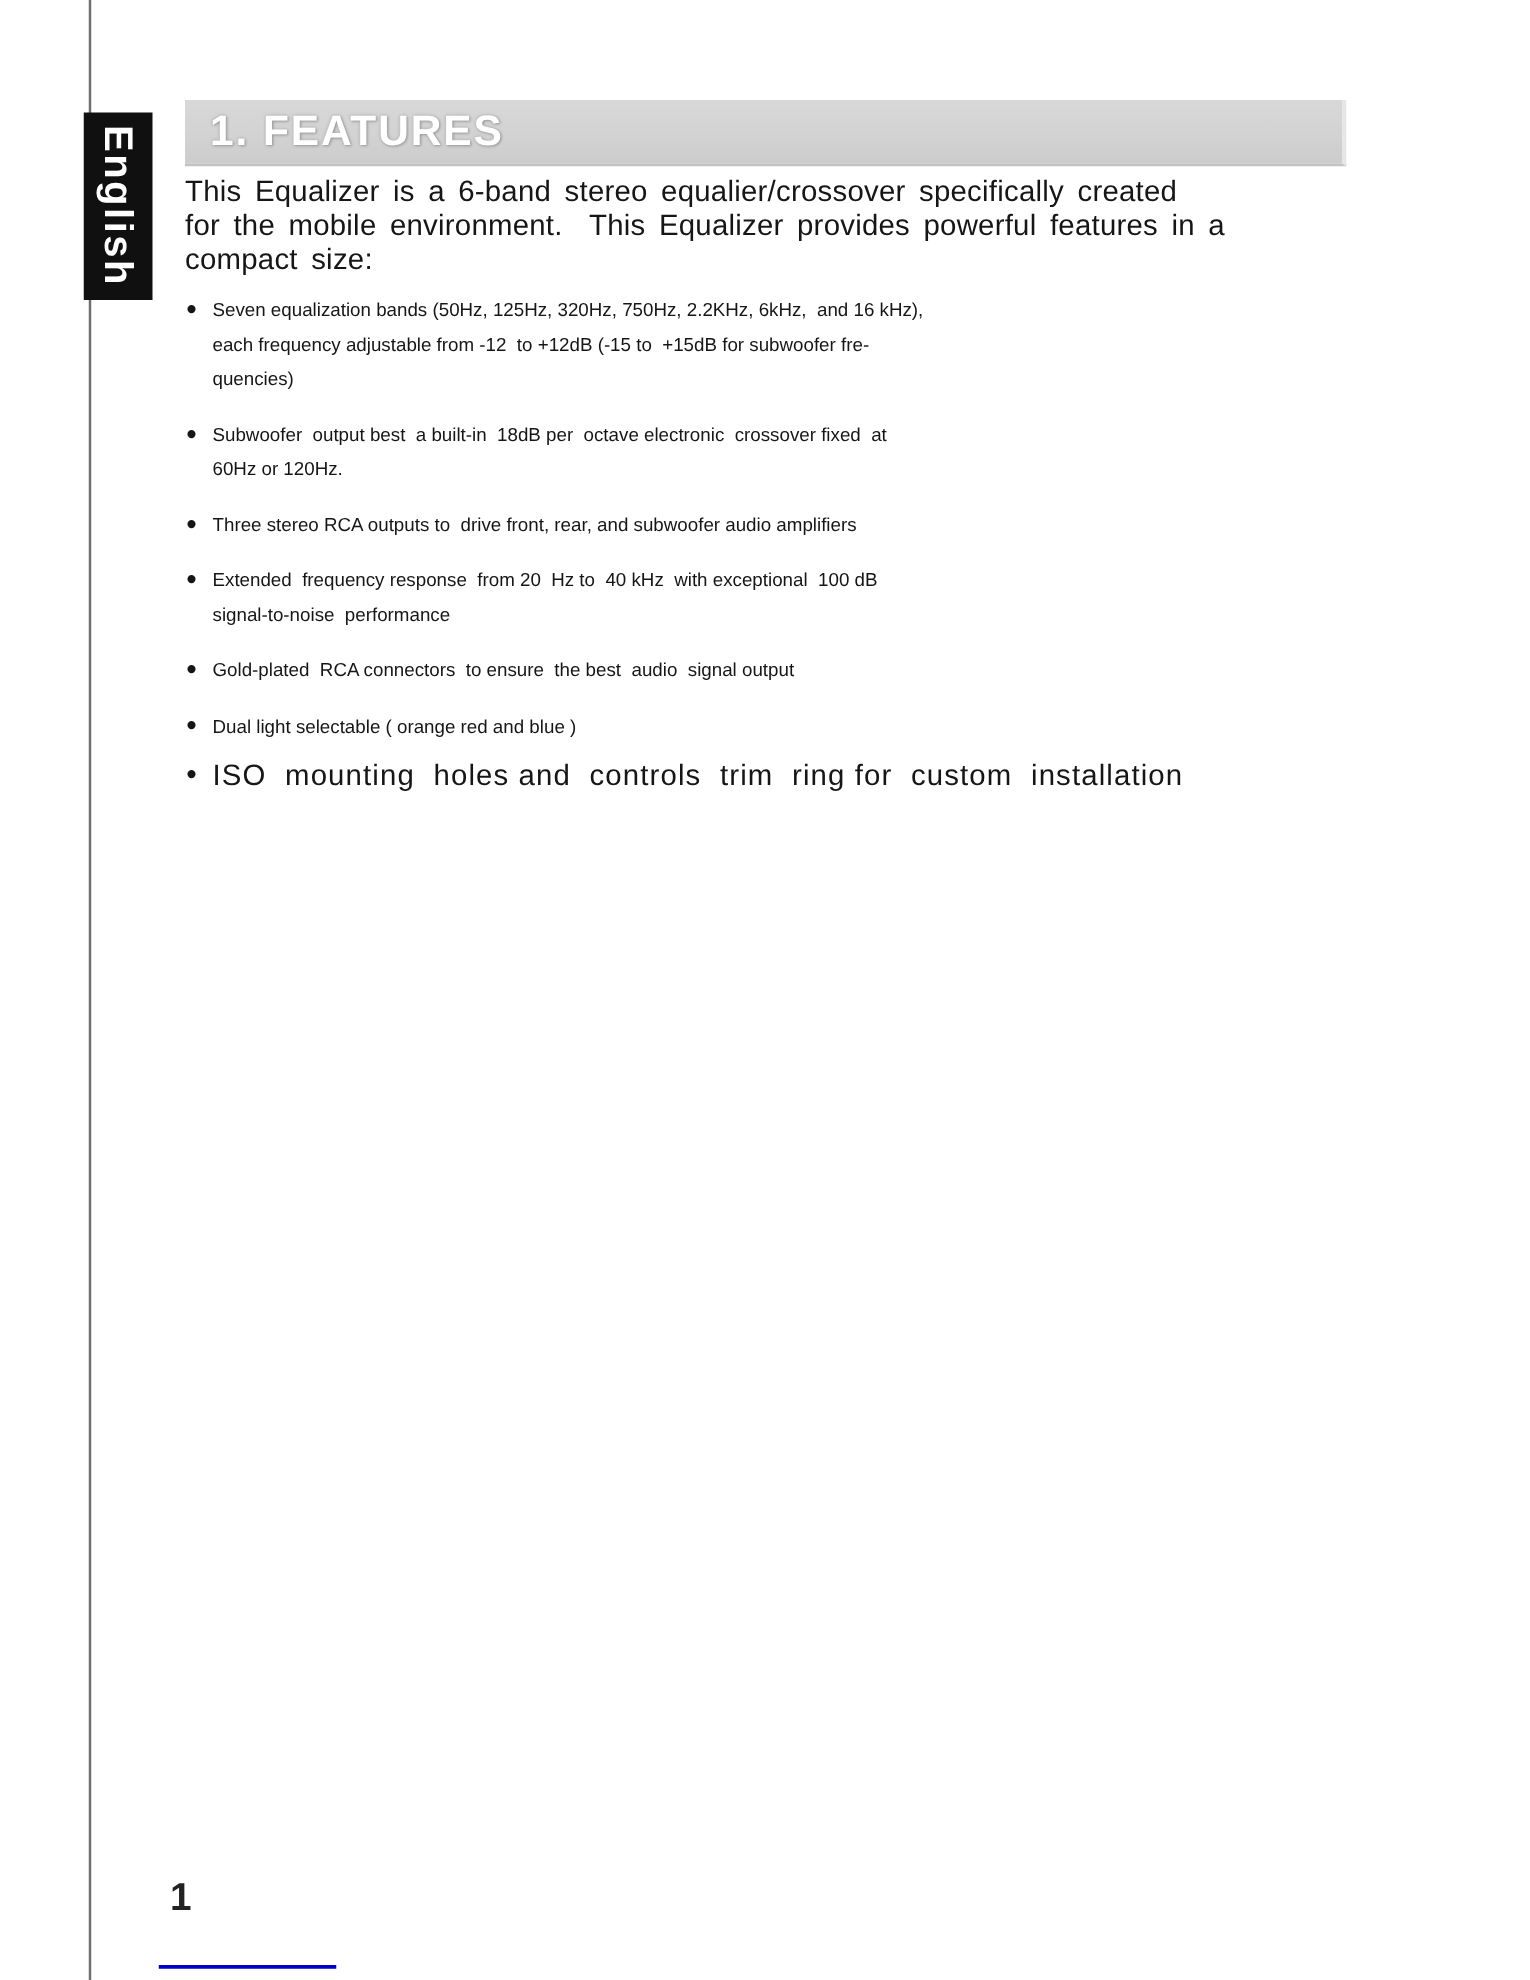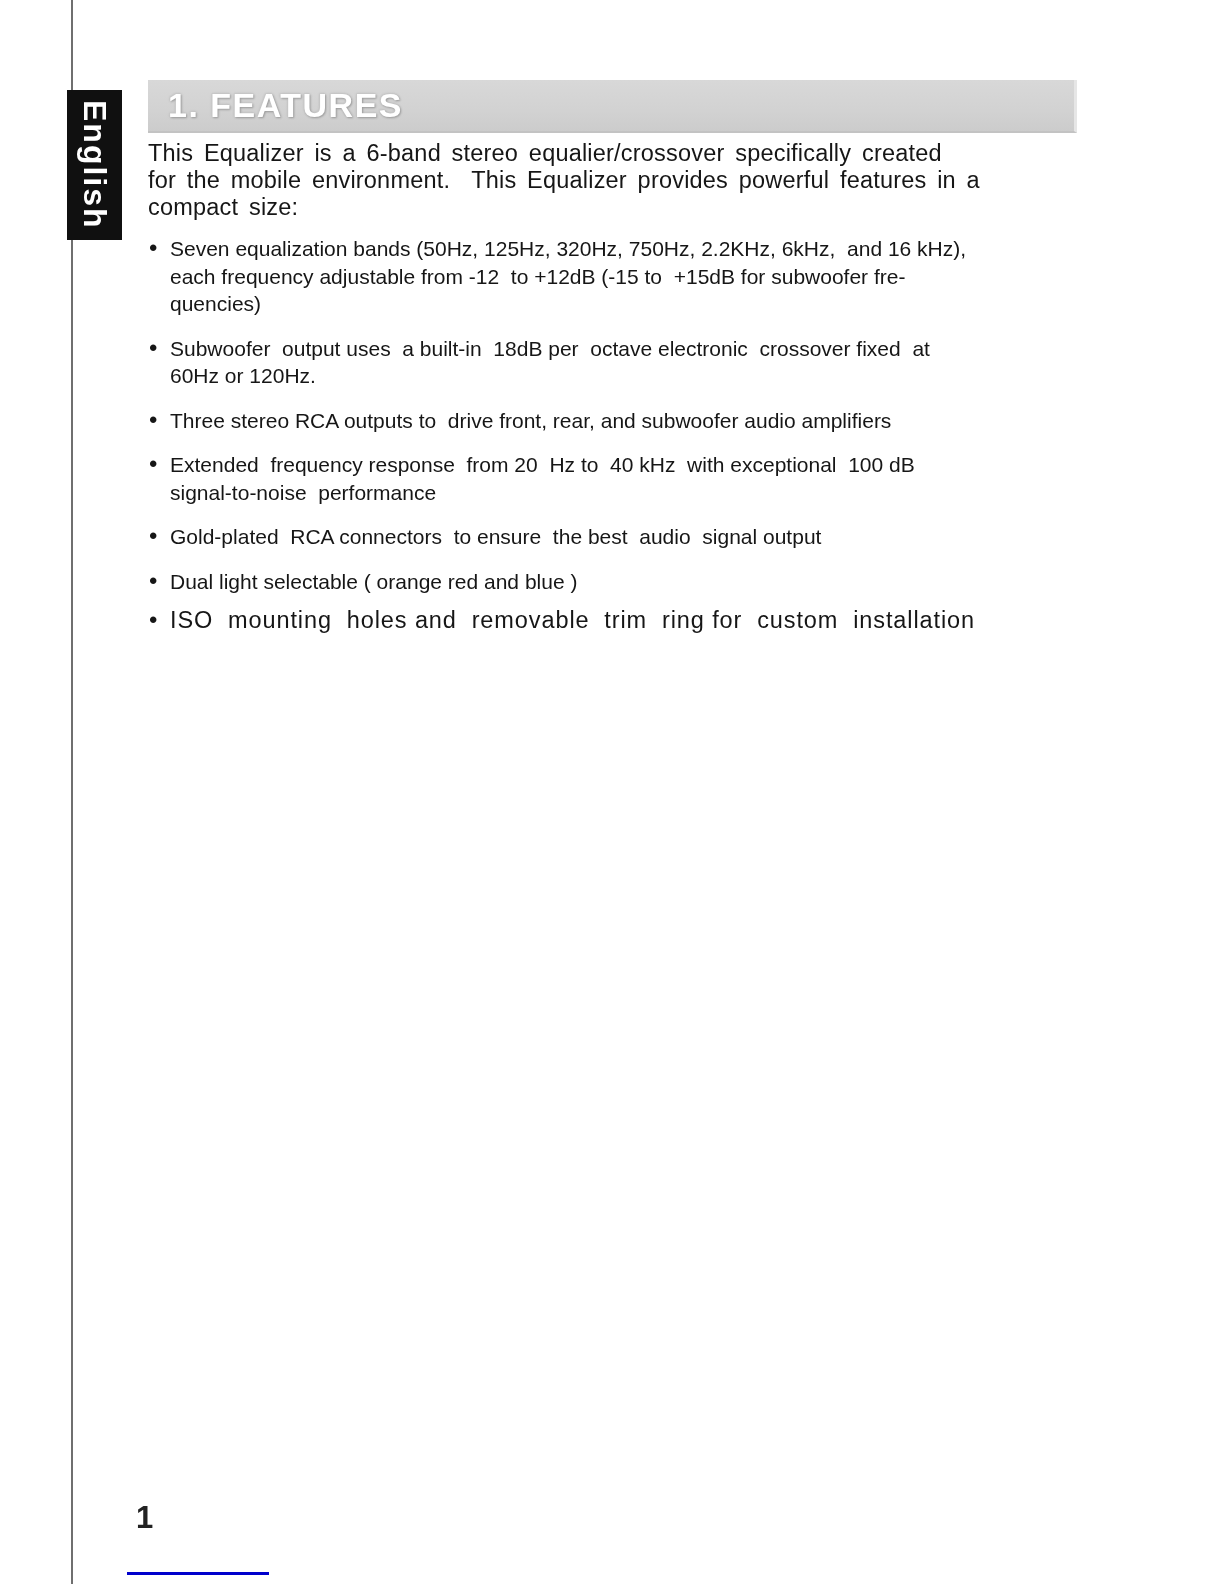--- a/index.html
+++ b/index.html
@@ -80,21 +80,21 @@
   ul.features {
     list-style: none;
     margin: 14px 0 0 0;
     padding: 0;
     width: 905px;
   }
   ul.features li {
     position: relative;
     padding-left: 22px;
     margin-bottom: 17px;
-    font-size: 21px;
+    font-size: 15px;
     line-height: 27.5px;
     white-space: pre-wrap;
   }
   ul.features li::before {
     content: "\2022";
     position: absolute;
     left: 1px;
     top: -1px;
     font-size: 24px;
   }
@@ -137,28 +137,28 @@
     </div>
 
     <div class="intro">This Equalizer is a 6-band stereo equalier/crossover specifically created
 for the mobile environment.  This Equalizer provides powerful features in a
 compact size:</div>
 
     <ul class="features">
       <li>Seven equalization bands (50Hz, 125Hz, 320Hz, 750Hz, 2.2KHz, 6kHz,  and 16 kHz),
 each frequency adjustable from -12  to +12dB (-15 to  +15dB for subwoofer fre-
 quencies)</li>
-      <li>Subwoofer  output uses  a built-in  18dB per  octave electronic  crossover fixed  at
+      <li>Subwoofer  output best  a built-in  18dB per  octave electronic  crossover fixed  at
 60Hz or 120Hz.</li>
       <li>Three stereo RCA outputs to  drive front, rear, and subwoofer audio amplifiers</li>
       <li>Extended  frequency response  from 20  Hz to  40 kHz  with exceptional  100 dB
 signal-to-noise  performance</li>
       <li>Gold-plated  RCA connectors  to ensure  the best  audio  signal output</li>
       <li>Dual light selectable ( orange red and blue )</li>
-      <li>ISO  mounting  holes and  removable  trim  ring for  custom  installation</li>
+      <li>ISO  mounting  holes and  controls  trim  ring for  custom  installation</li>
     </ul>
 
   </div>
 
   <div class="page-number">1</div>
 
   <div class="footer-blue-rule"></div>
 
 </div>
 

